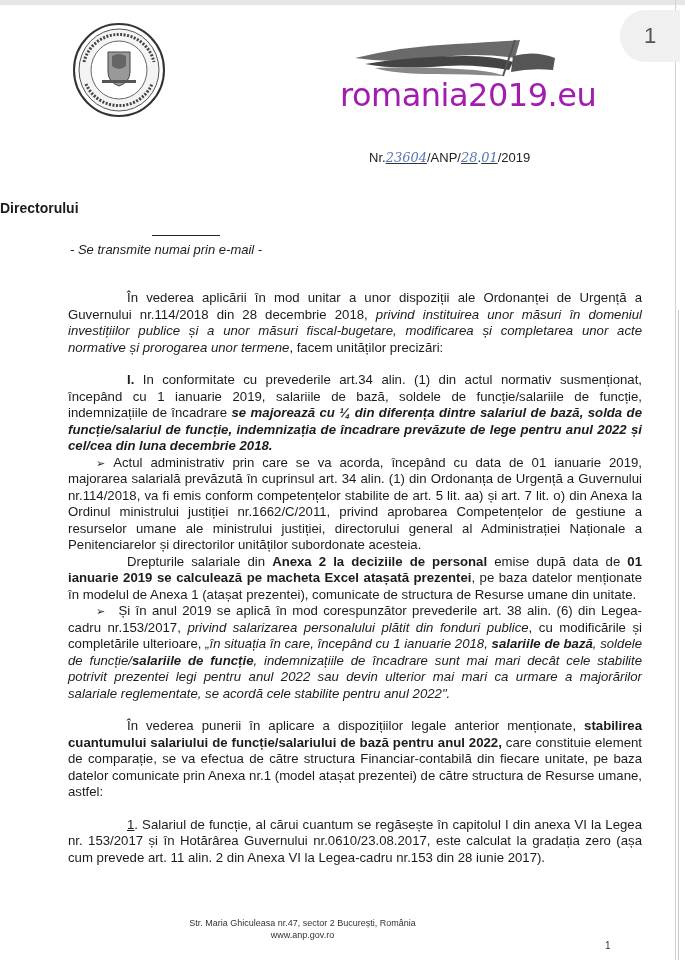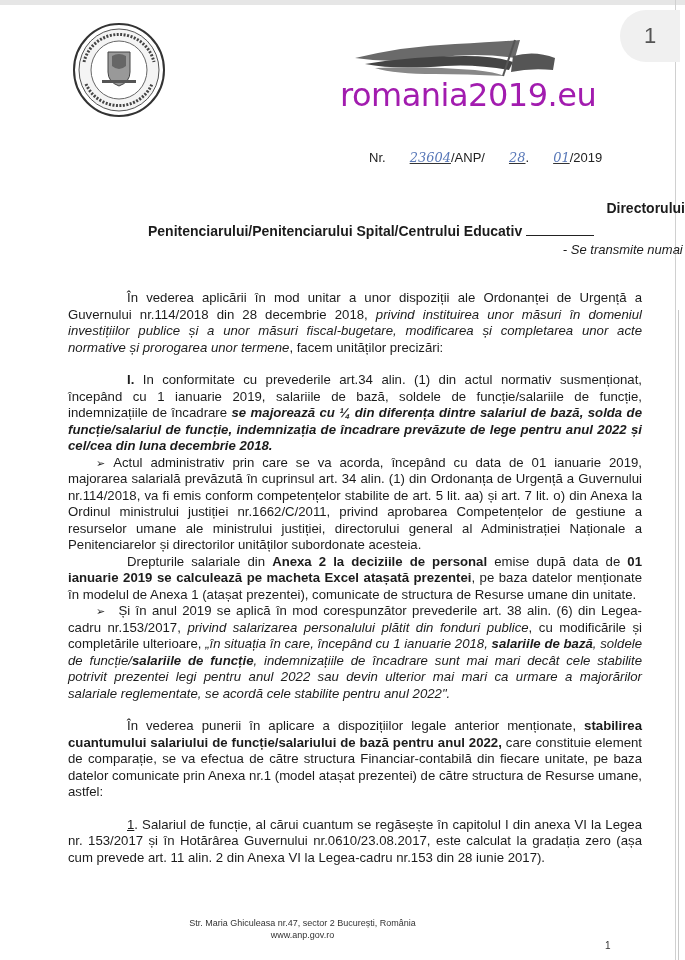--- a/index.html
+++ b/index.html
@@ -18,22 +18,22 @@
     display: flex; align-items: center; justify-content: center;
     font-size: 22px; color: #555;
   }
   .seal { position: absolute; left: 72px; top: 22px; width: 94px; height: 96px; }
   .eu-logo { position: absolute; left: 355px; top: 38px; width: 205px; height: 40px; }
   .eu-text {
     position: absolute; left: 340px; top: 76px; font-size: 32px; letter-spacing: -0.5px;
     color: #a21caf; font-family: "DejaVu Sans", sans-serif;
   }
   .docnum { position: absolute; left: 369px; top: 150px; font-size: 13px; color: #222; }
-  .docnum .hw { font-family: "DejaVu Serif", serif; font-style: italic; color: #5878b8; text-decoration: underline; text-decoration-color: #333; margin-left: 24px; }
-  .centered { position: absolute; left: 0; width: 685px; text-align: right; }
+  .docnum .hw { font-family: "DejaVu Serif", serif; font-style: italic; color: #5878b8; text-decoration: underline; text-decoration-color: #333; }
+  .centered { position: absolute; left: 0; width: 685px; text-align: left; }
   .director-title { top: 200px; font-weight: bold; font-size: 14px; }
   .institution { top: 223px; font-weight: bold; font-size: 14px; left: 90px; width: 600px; text-align: left; padding-left: 58px; }
   .institution .blank { display: inline-block; width: 68px; border-bottom: 1px solid #222; margin-left: 4px; height: 10px; }
   .email-note { top: 242px; font-style: italic; font-size: 13px; left: 70px; }
   .body {
     position: absolute; left: 68px; top: 290px; width: 574px;
     font-size: 13.2px; line-height: 16.5px; text-align: justify;
   }
   .body p { margin: 0; }
   .salutation { font-style: italic; margin-left: 40px !important; margin-bottom: 17px !important; }
@@ -80,21 +80,21 @@
   <path d="M158 18 Q180 12 200 20 L198 32 Q175 30 156 34 z" fill="#555"></path>
 </svg>
 <div class="eu-text">romania2019.eu</div>
 
 <div class="docnum">
   <span>Nr.</span><span class="hw">23604</span><span>/ANP/</span><span class="hw">28</span><span>.</span><span class="hw">01</span><span>/2019</span>
 </div>
 
 <div class="centered director-title">Directorului</div>
 <div class="centered institution">
-  <span>Penitenciarului/Penitenciarului Spital/Centrului Educativ</span><span class="blank"></span>
+  <span class="blank"></span>
 </div>
 <div class="centered email-note">- Se transmite numai prin e-mail -</div>
 
 <div class="body">
 
   <p class="indent">
     <span>În vederea aplicării în mod unitar a unor dispoziții ale Ordonanței de Urgență a Guvernului nr.114/2018 din 28 decembrie 2018, </span><i>privind instituirea unor măsuri în domeniul investițiilor publice și a unor măsuri fiscal-bugetare, modificarea și completarea unor acte normative și prorogarea unor termene</i><span>, facem unităților precizări:</span>
   </p>
 
   <p class="indent gap">

